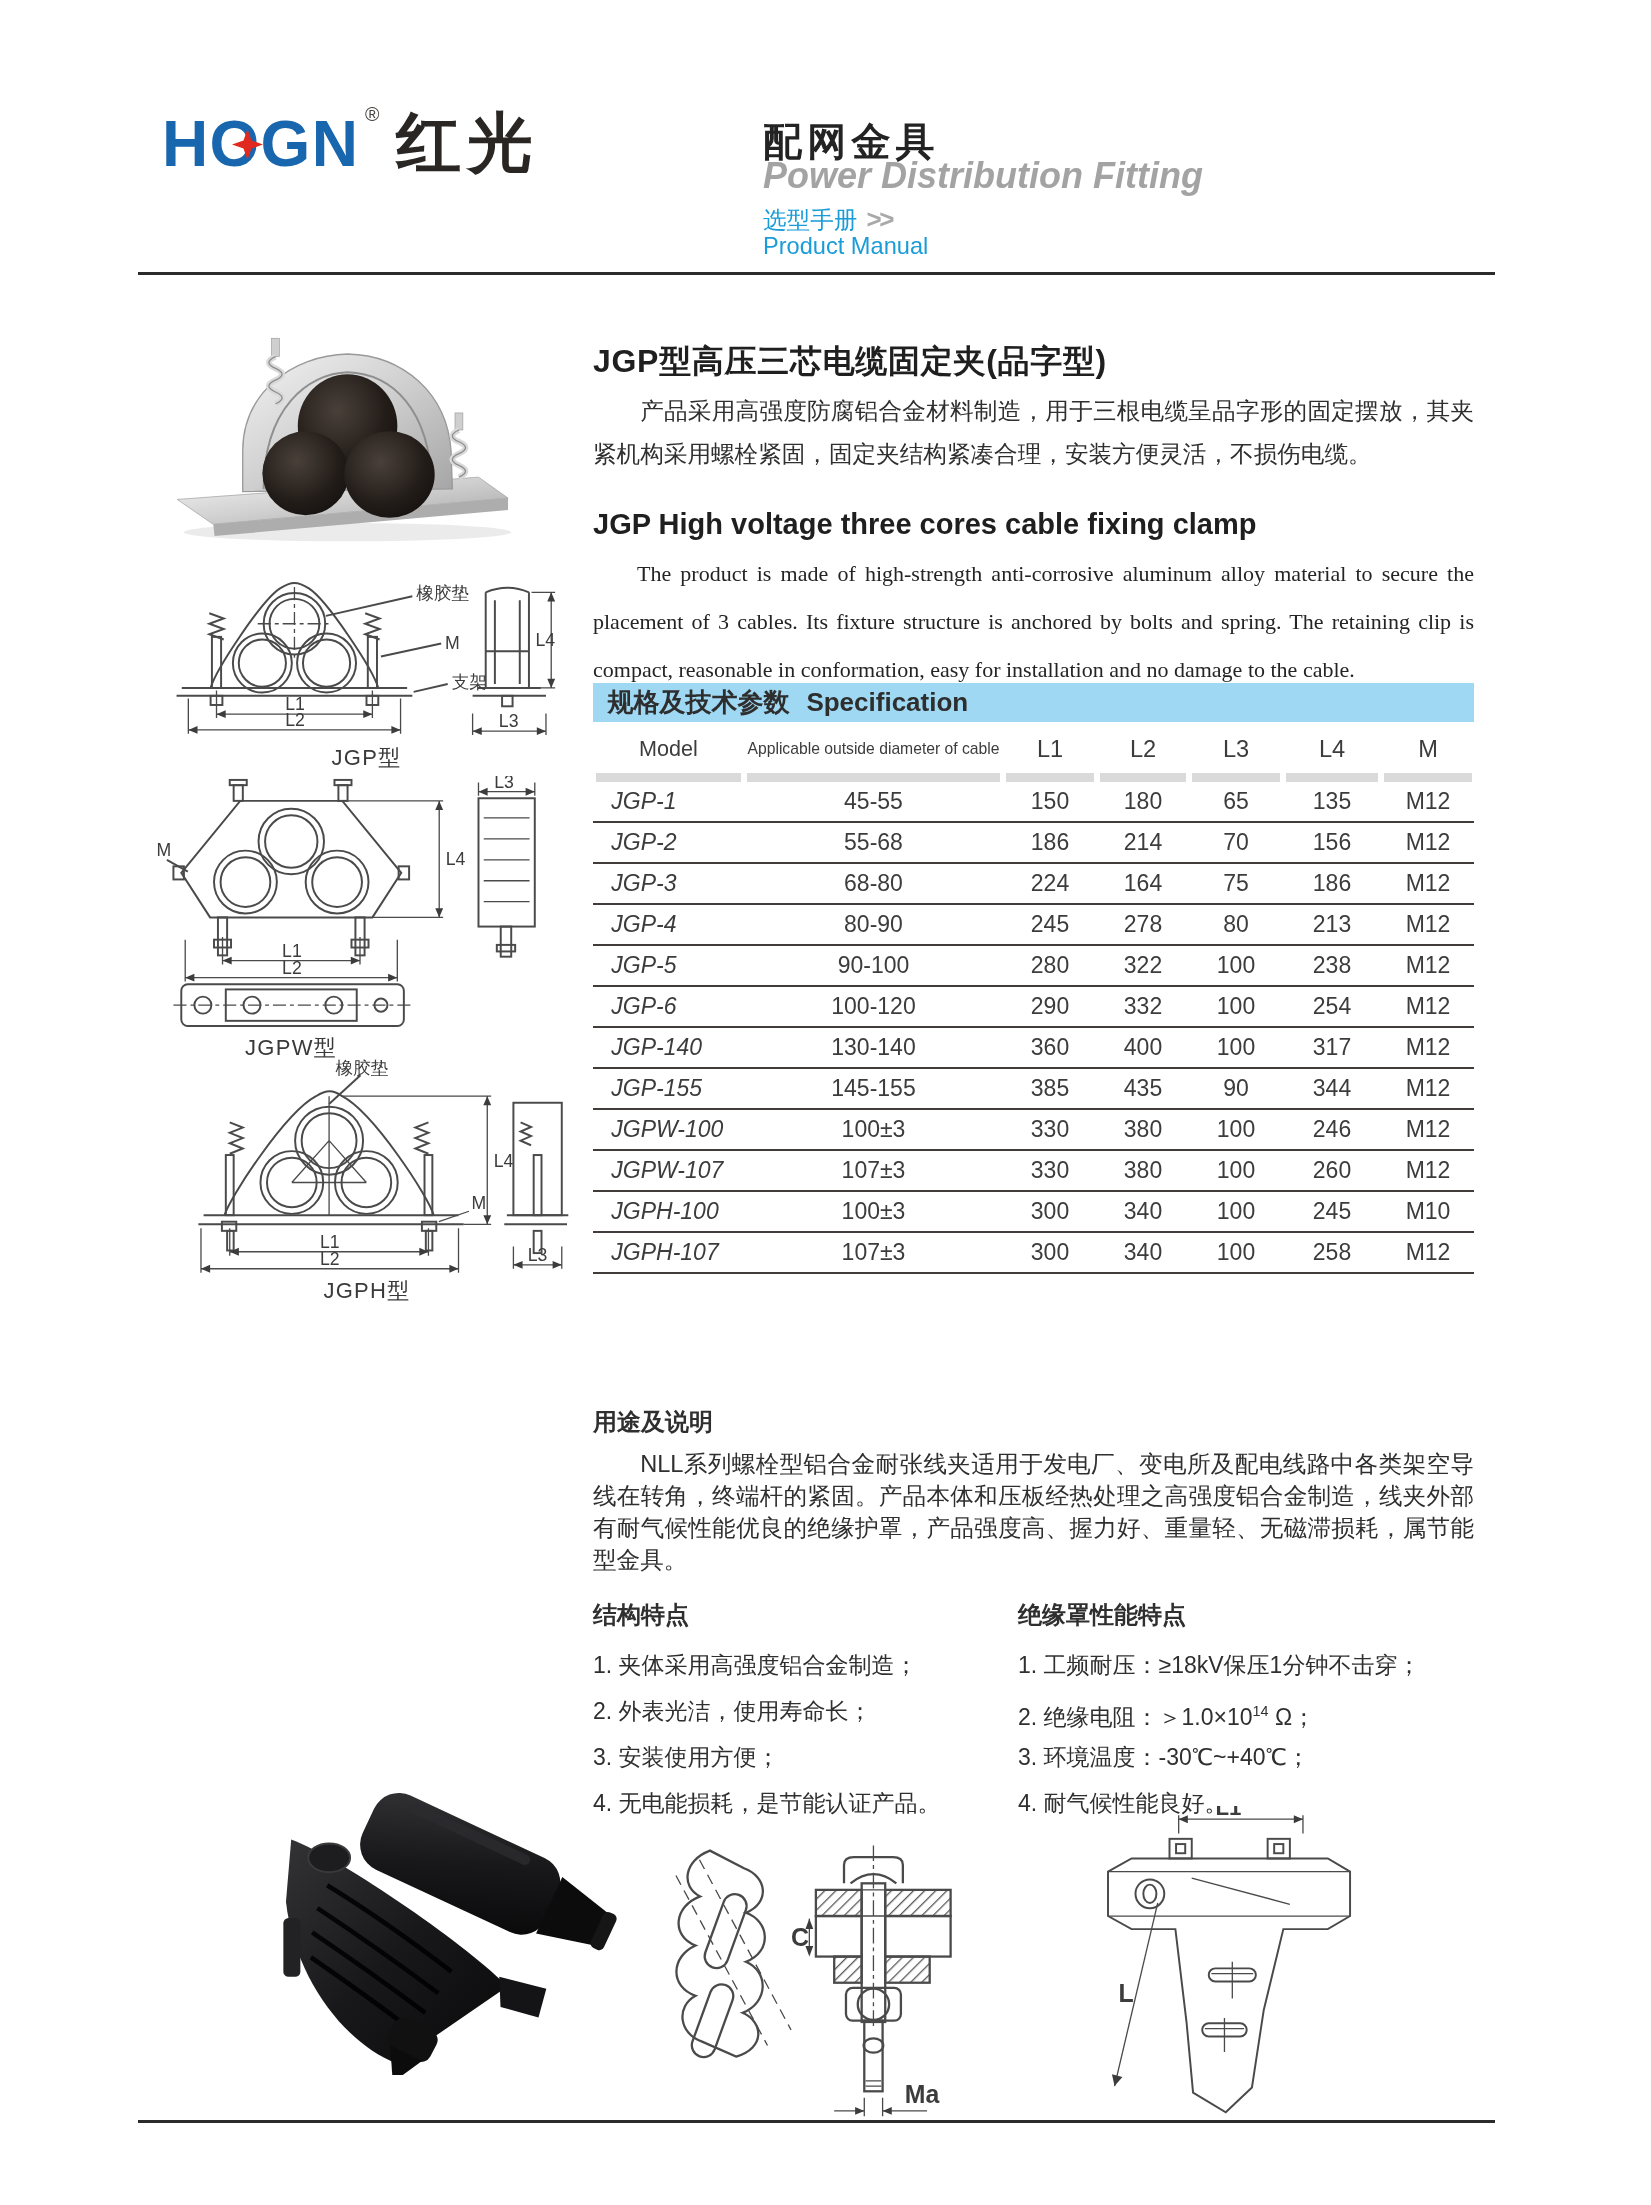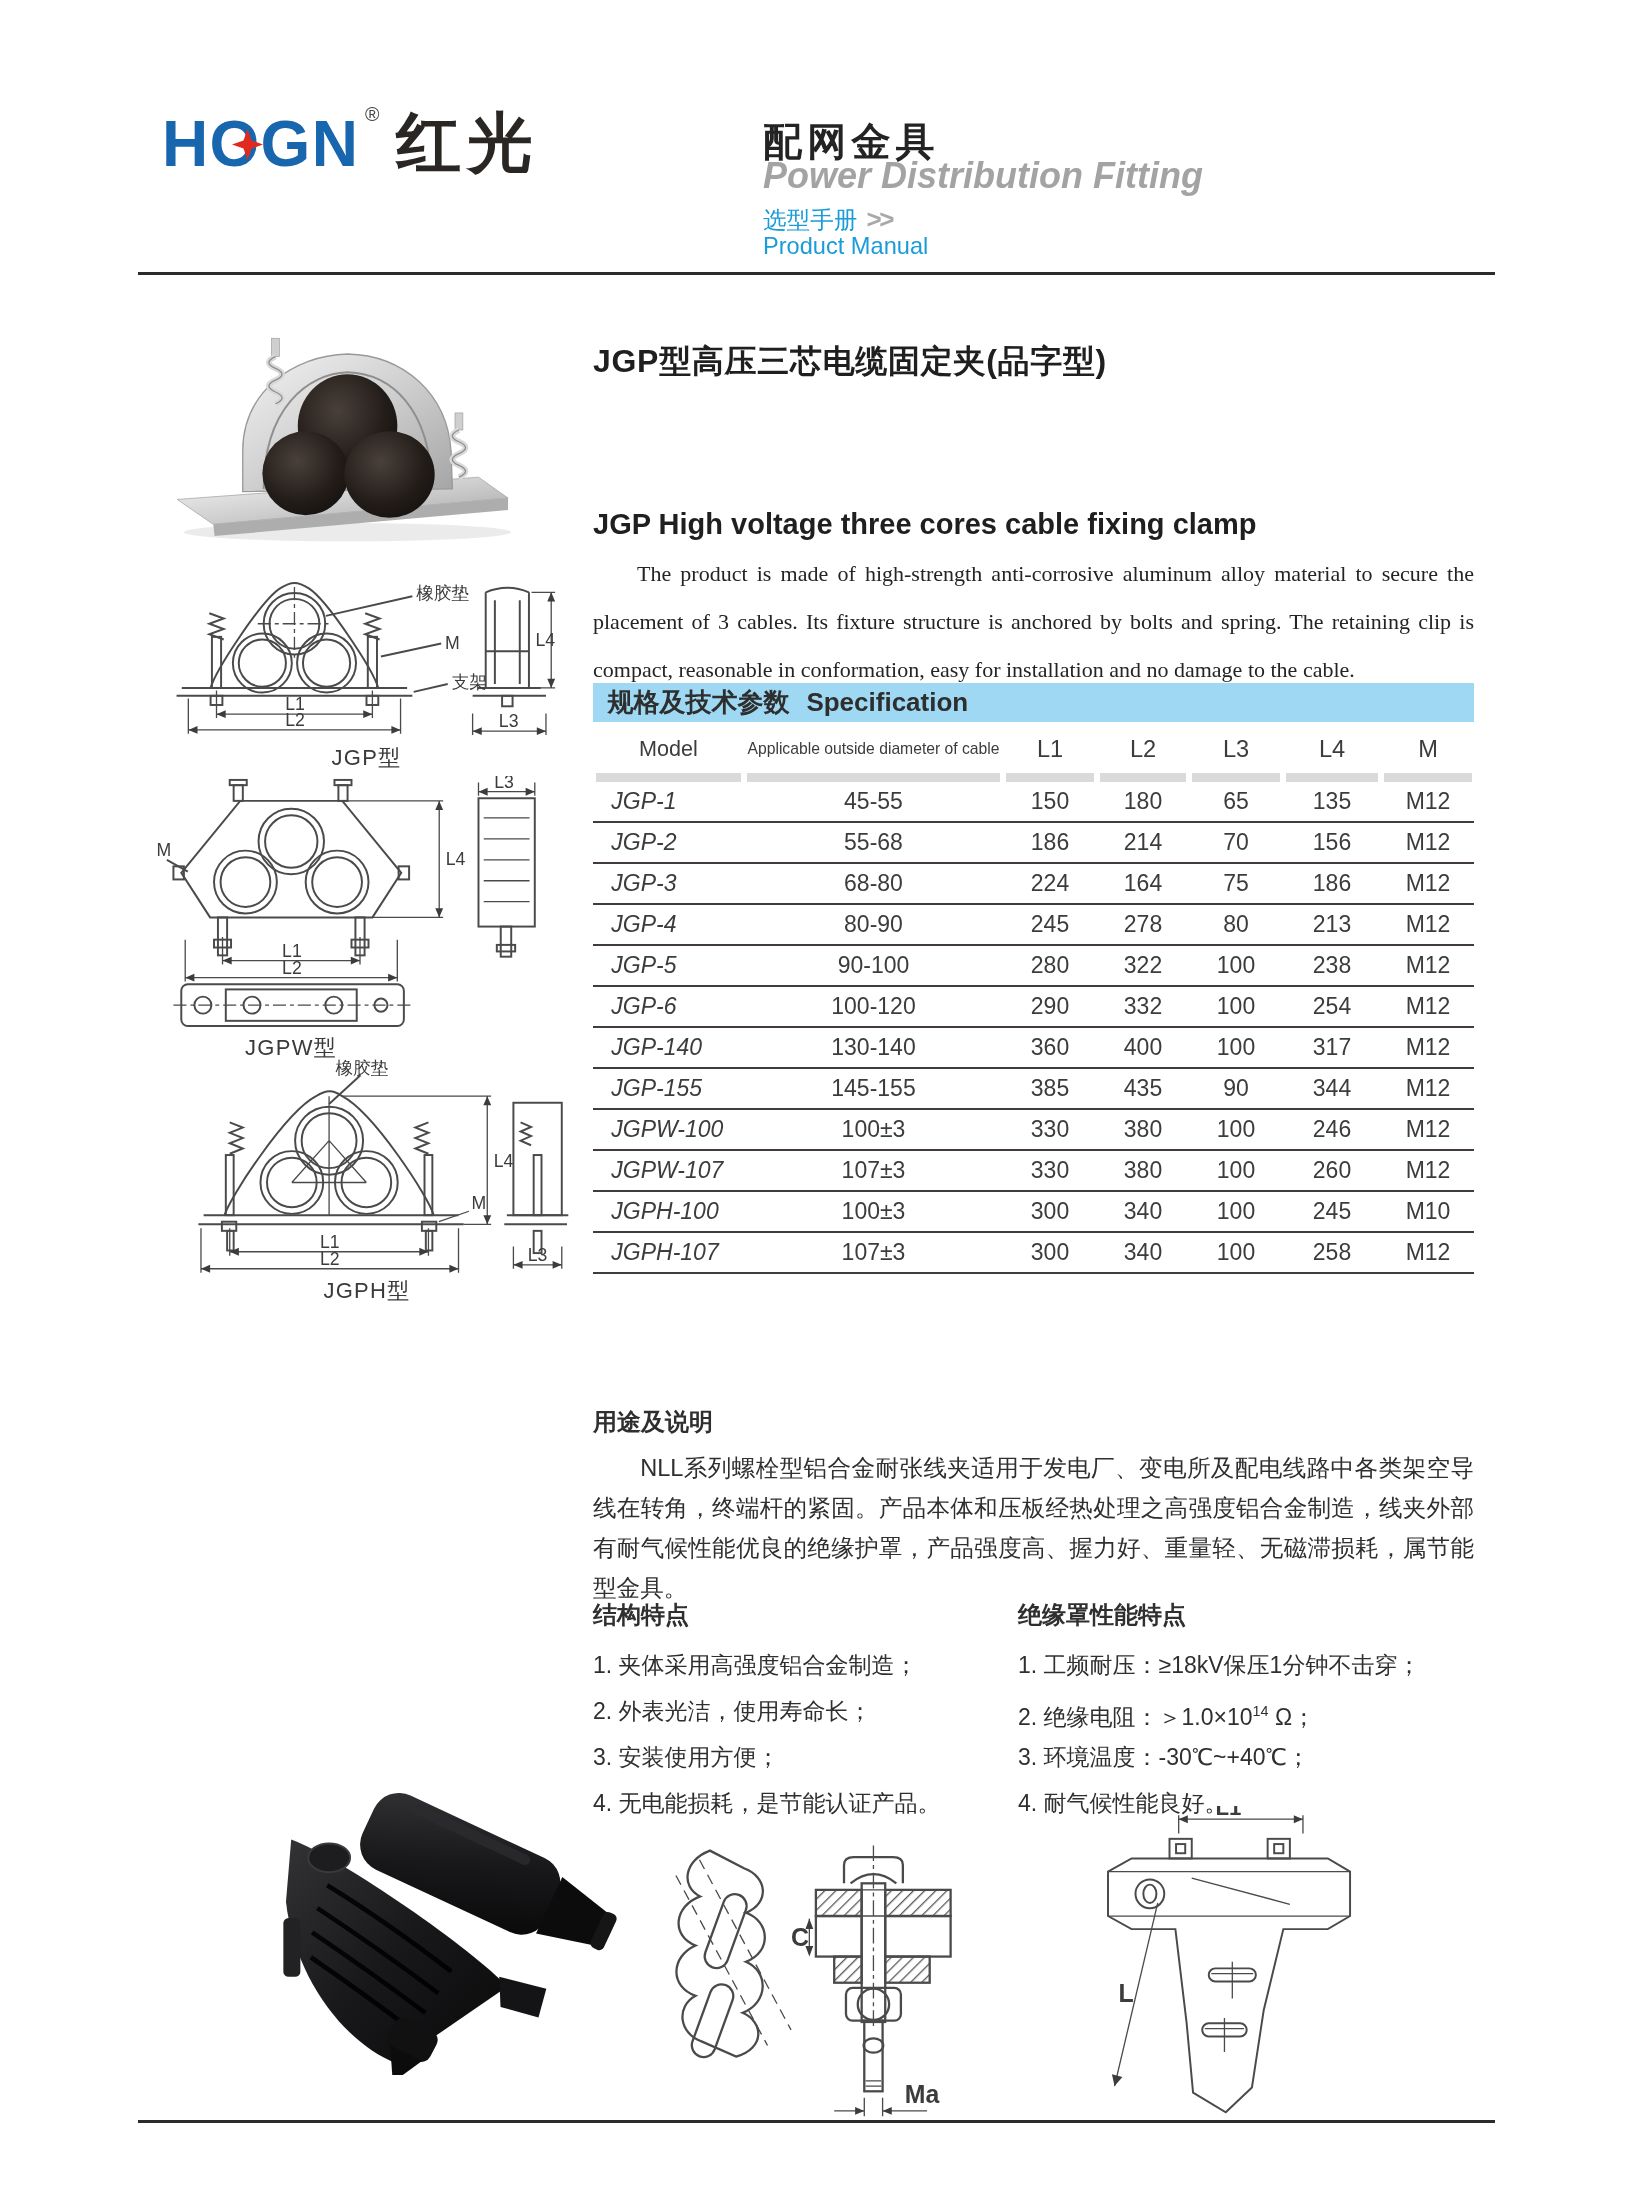--- a/index.html
+++ b/index.html
@@ -47,21 +47,21 @@
                align-self:end;}
   .c.dimcol{font-size:23.6px;}
   .strip{height:9.8px;margin:2.6px 0 0 0;}
   .strip span{display:block;height:9.8px;background:#dadada;margin:0 3.3px;}
   .trow{height:39px;border-bottom:2px solid #413b39;}
   .trow .model{text-align:left;padding-left:18.3px;font-style:italic;}
 
   
   .nll-title{left:593px;top:1342px;font-size:30px;font-weight:700;color:#1f1f1f;}
   .nll-usage-h{left:593px;top:1406px;font-size:24px;font-weight:700;}
-  .nll-usage{left:593px;top:1448px;width:881px;font-size:23.6px;line-height:40px;text-indent:2em;
+  .nll-usage{left:593px;top:1448px;width:881px;font-size:23.6px;line-height:32px;text-indent:2em;
              text-align:justify;}
   .feat-h1{left:593px;top:1599px;font-size:24px;font-weight:700;}
   .feat-h2{left:1018px;top:1599px;font-size:24px;font-weight:700;}
   .feat-list{width:432px;font-size:23px;}
   .feat-list1{left:593px;top:1642px;}
   .feat-list2{left:1018px;top:1642px;width:563px;}
   .feat-item{height:46px;line-height:46px;white-space:nowrap;}
   .sup{font-size:14.4px;vertical-align:super;}
 
   
@@ -269,20 +269,21 @@
       <text x="504" y="168" font-size="27">L4</text>
       <text x="470" y="232" font-size="27">M</text>
       <text x="238" y="292" font-size="27">L1</text>
       <text x="238" y="318" font-size="27">L2</text>
       <text x="556" y="312" font-size="27">L3</text>
     </svg>
     <div class="caption" style="top:219px;">JGPH型</div>
   </div>
 
   <div class="abs cn-title">JGP型高压三芯电缆固定夹(品字型)</div>
+  <div class="abs cn-body">产品采用高强度防腐铝合金材料制造，用于三根电缆呈品字形的固定摆放，其夹紧机构采用螺栓紧固，固定夹结构紧凑合理，安装方便灵活，不损伤电缆。</div>
   <div class="abs en-title">JGP High voltage three cores cable fixing clamp</div>
   <div class="abs en-body">The product is made of high-strength anti-corrosive aluminum alloy material to secure the placement of 3 cables. Its fixture structure is anchored by bolts and spring. The retaining clip is compact, reasonable in conformation, easy for installation and no damage to the cable.</div>
 
   <div class="abs spec-bar">
     <span>规格及技术参数</span><span class="en">Specification</span>
   </div>
 
   <div class="abs spec-table">
     <div class="grid thead-r2">
       <div class="c model-h">Model</div>

